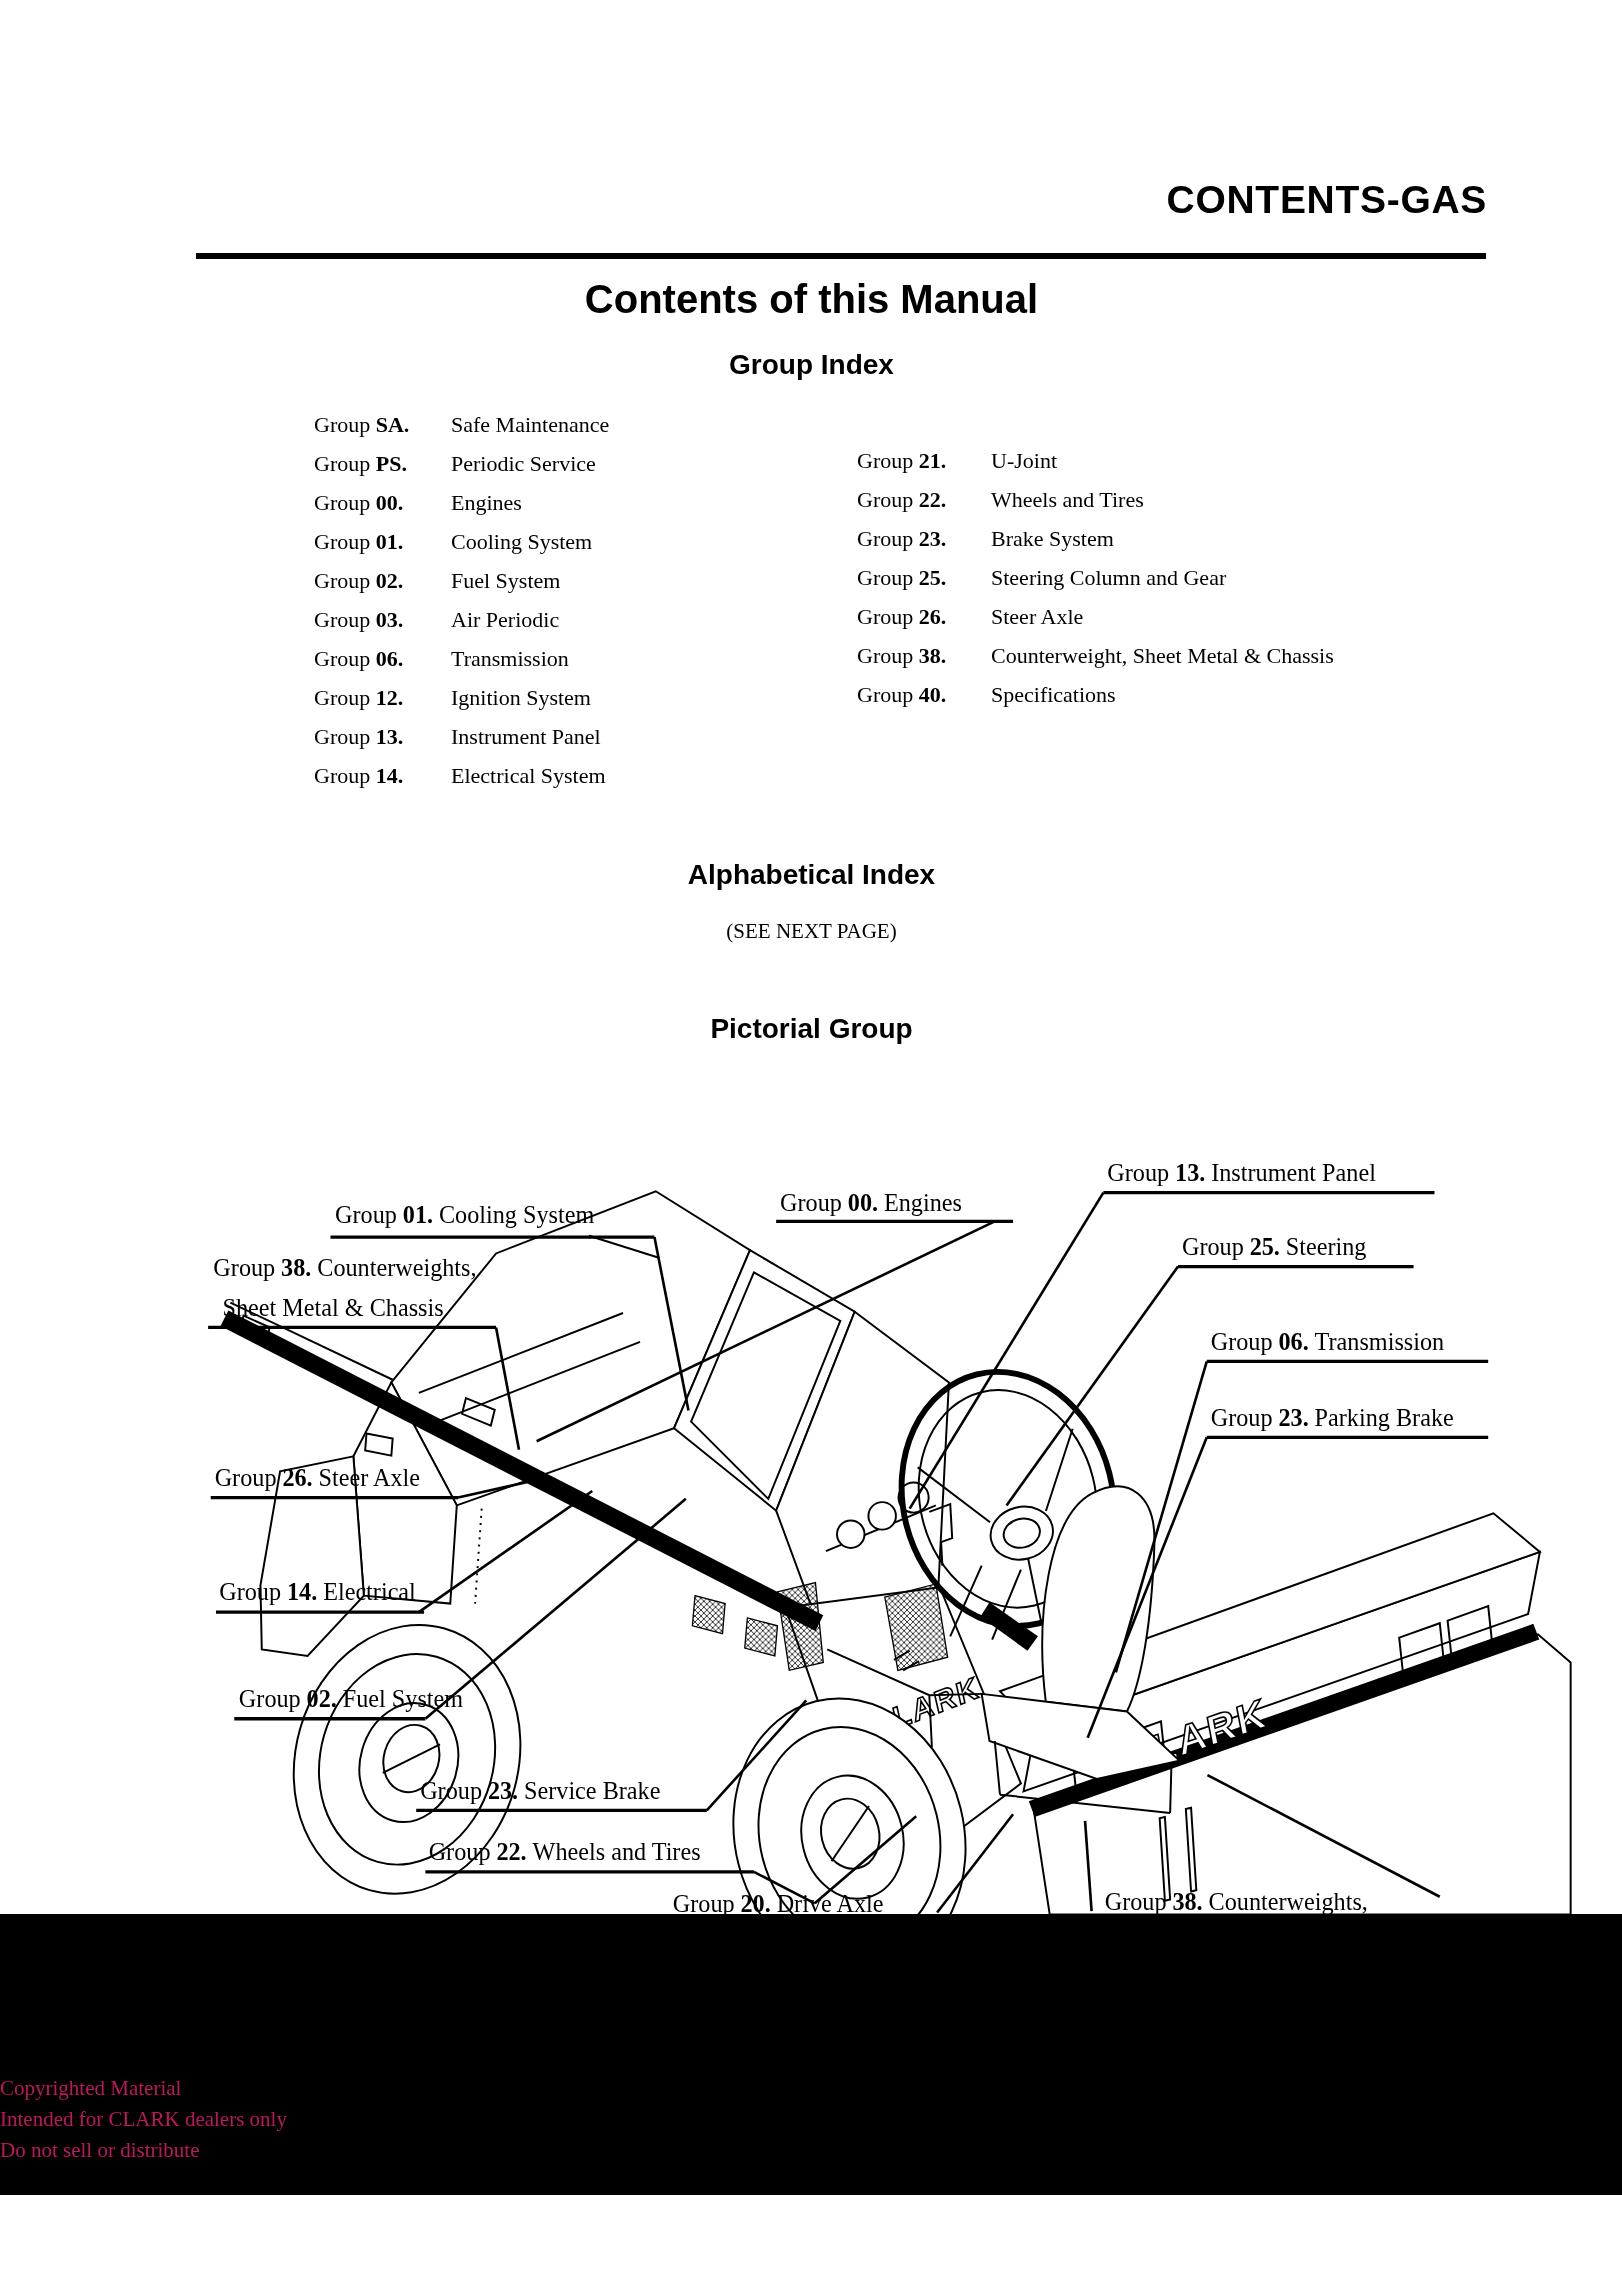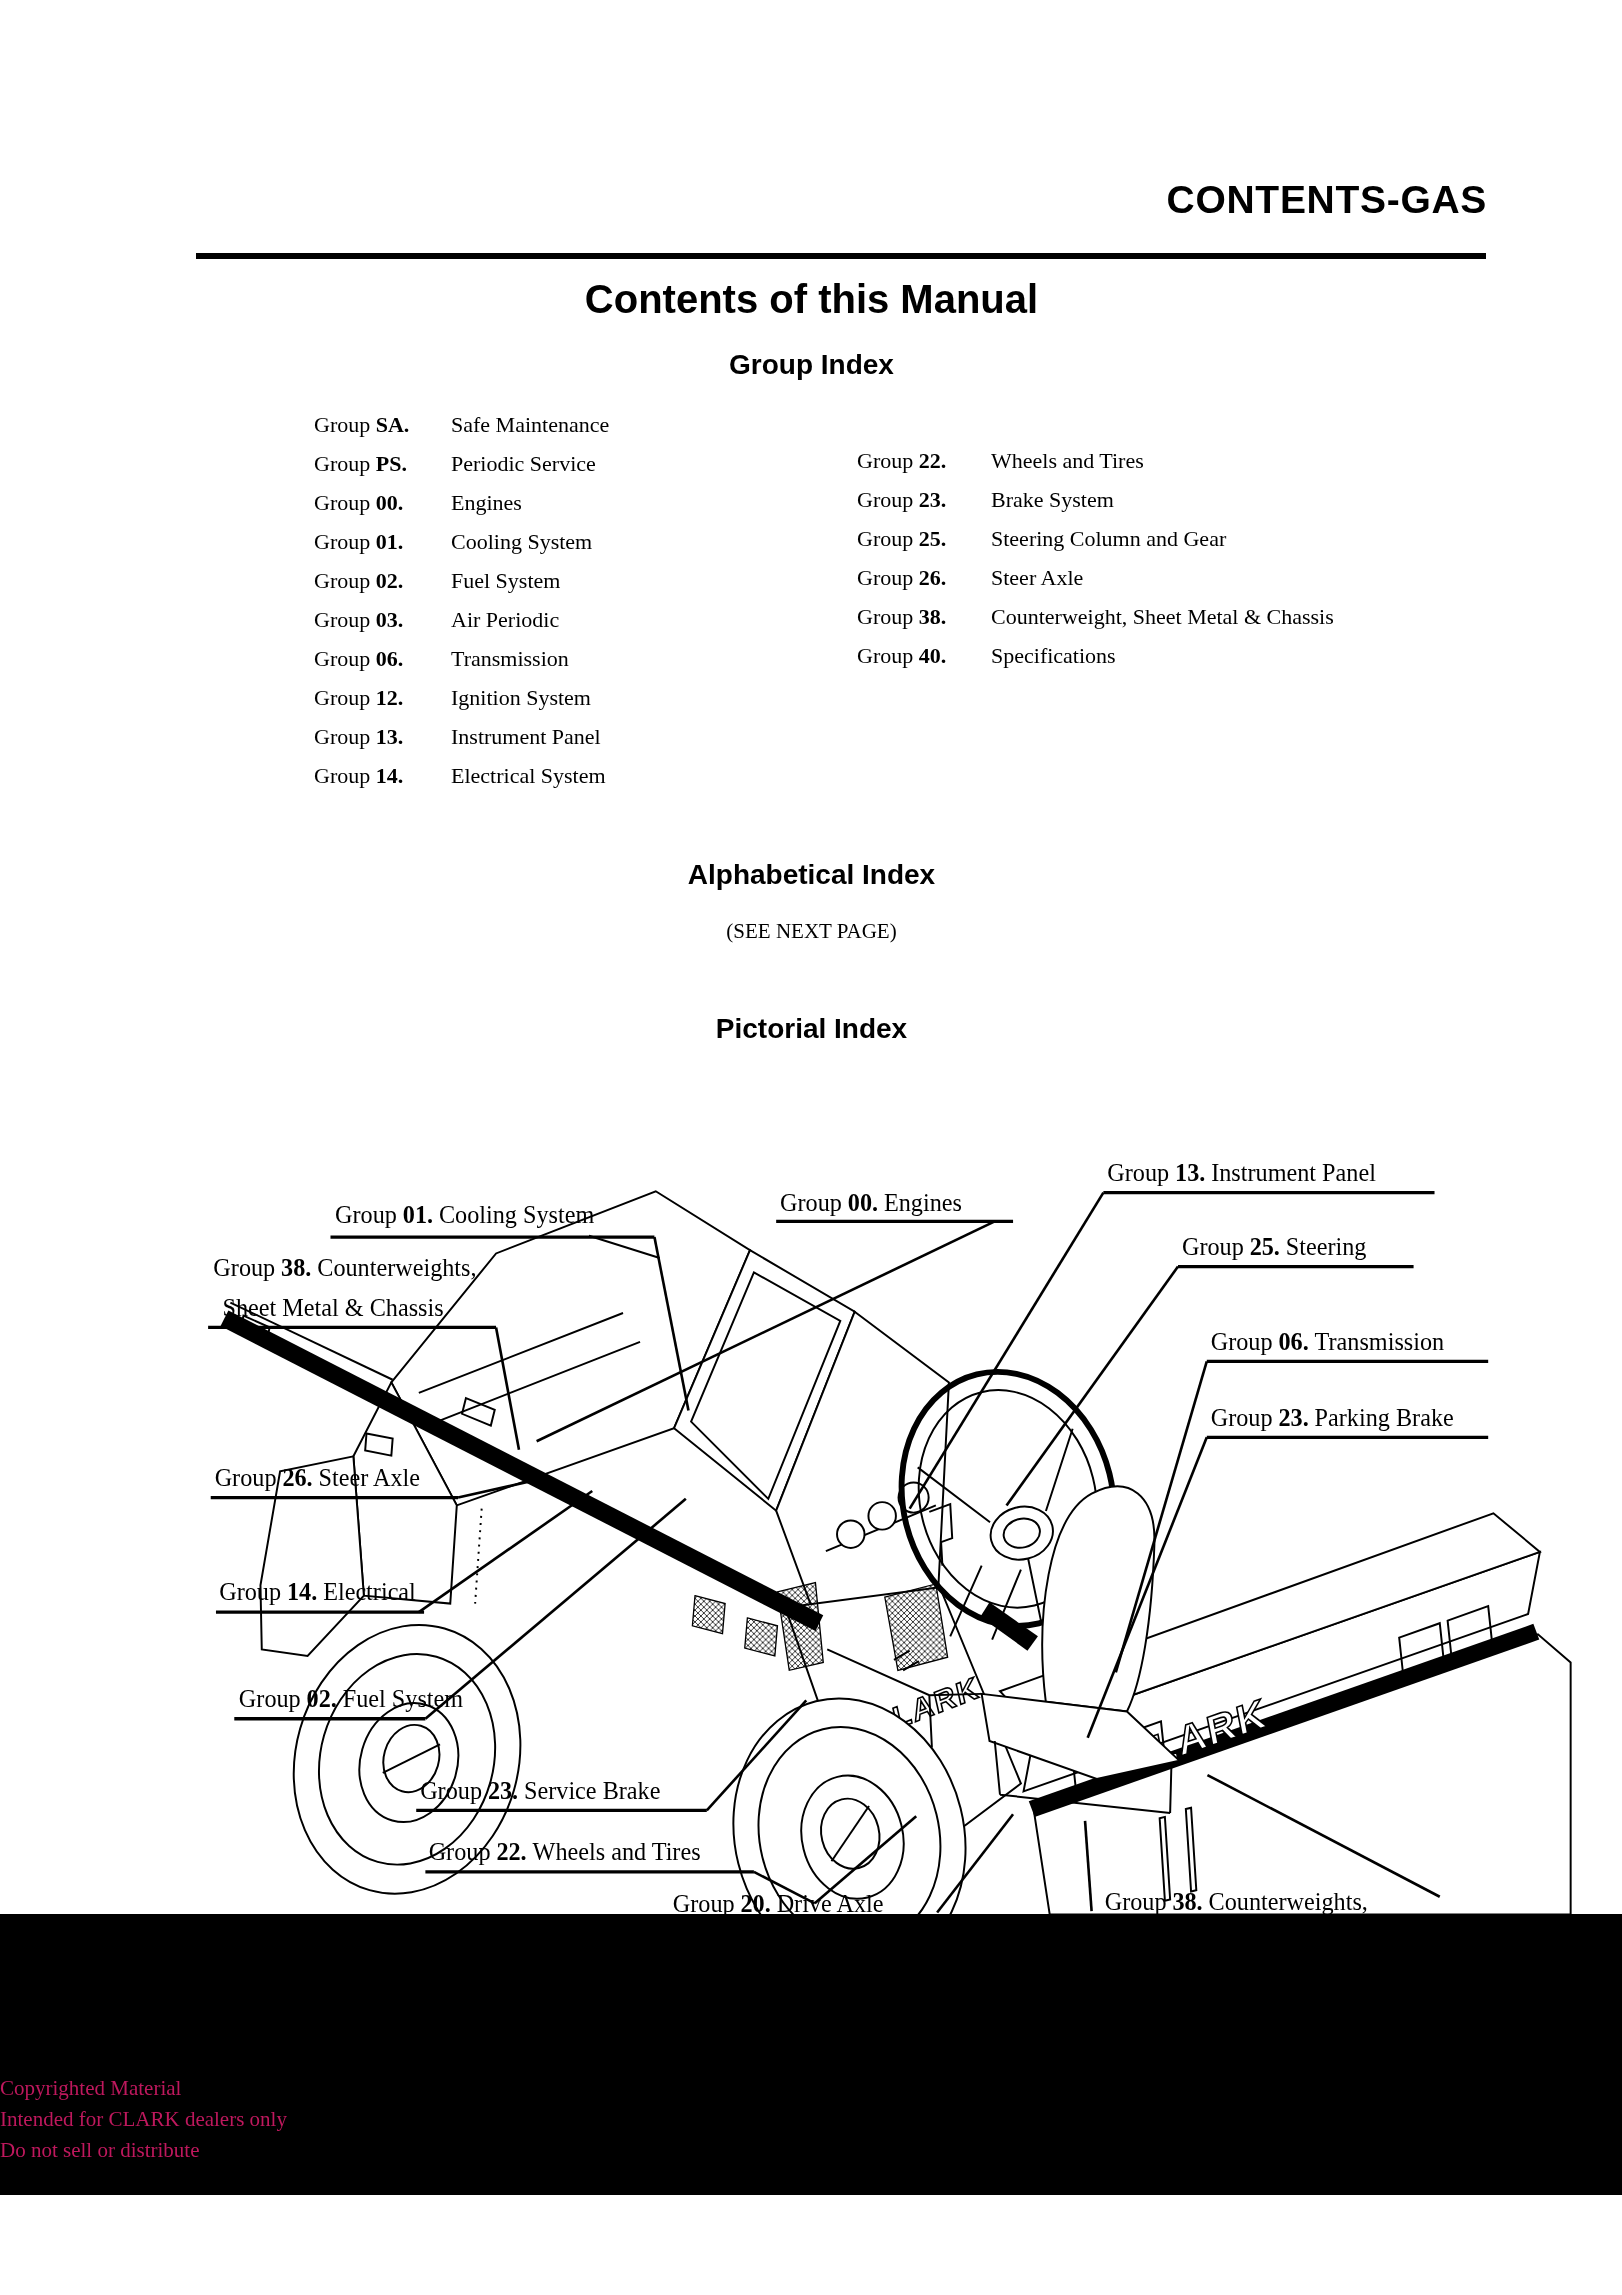--- a/index.html
+++ b/index.html
@@ -86,20 +86,24 @@
       <span class="gi-desc">Instrument Panel</span>
     </div>
   <div class="gi-row">
       <span class="gi-code"><span>Group</span>&nbsp;<b>14.</b></span>
       <span class="gi-desc">Electrical System</span>
     </div>
 </div>
 
 <div class="abs gi-col" id="gi-right">
   <div class="gi-row">
+      <span class="gi-code"><span>Group</span>&nbsp;<b>21.</b></span>
+      <span class="gi-desc">U-Joint</span>
+    </div>
+  <div class="gi-row">
       <span class="gi-code"><span>Group</span>&nbsp;<b>22.</b></span>
       <span class="gi-desc">Wheels and Tires</span>
     </div>
   <div class="gi-row">
       <span class="gi-code"><span>Group</span>&nbsp;<b>23.</b></span>
       <span class="gi-desc">Brake System</span>
     </div>
   <div class="gi-row">
       <span class="gi-code"><span>Group</span>&nbsp;<b>25.</b></span>
       <span class="gi-desc">Steering Column and Gear</span>
@@ -113,21 +117,21 @@
       <span class="gi-desc">Counterweight, Sheet Metal &amp; Chassis</span>
     </div>
   <div class="gi-row">
       <span class="gi-code"><span>Group</span>&nbsp;<b>40.</b></span>
       <span class="gi-desc">Specifications</span>
     </div>
 </div>
 
 <div class="abs sans center-band" id="alpha-index-head">Alphabetical Index</div>
 <div class="abs center-band" id="see-next">(SEE NEXT PAGE)</div>
-<div class="abs sans center-band" id="pictorial-head">Pictorial Index</div>
+<div class="abs sans center-band" id="pictorial-head">Pictorial Group</div>
 
 <svg id="pictorial-svg" class="abs" width="1623" height="841" viewBox="0 0 2480 1285">
   <defs>
     <pattern id="xh" width="9" height="9" patternUnits="userSpaceOnUse">
       <path d="M0,9 L9,0 M0,0 L9,9" stroke="#000" stroke-width="1.2"></path>
     </pattern>
   </defs>
 
   <g>
 

